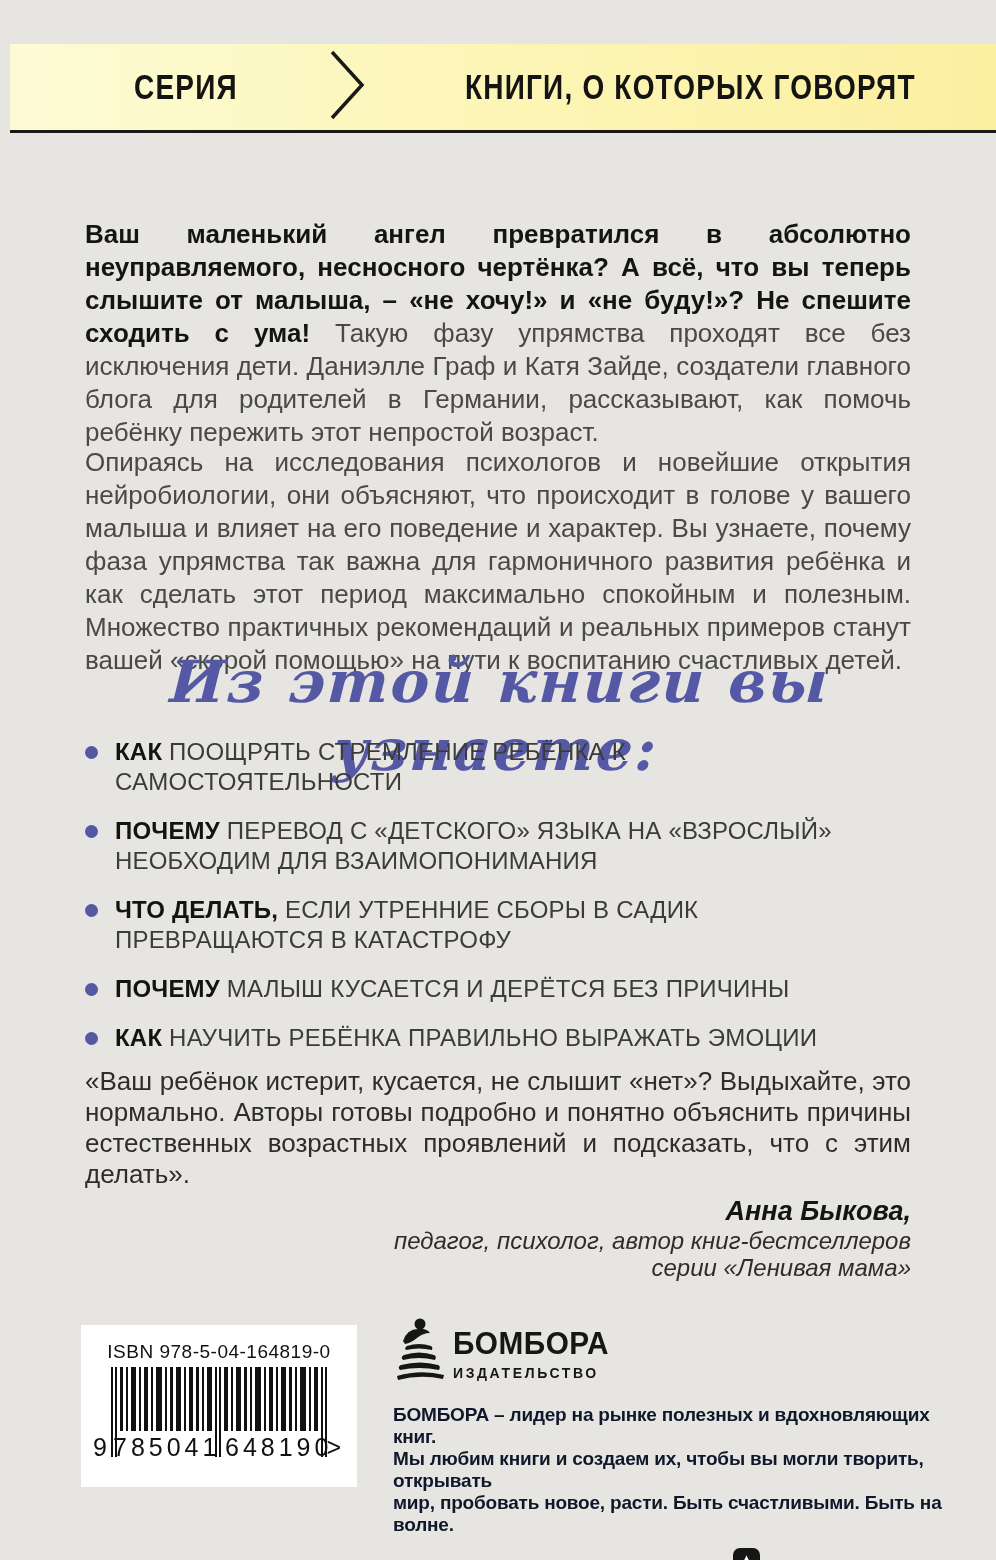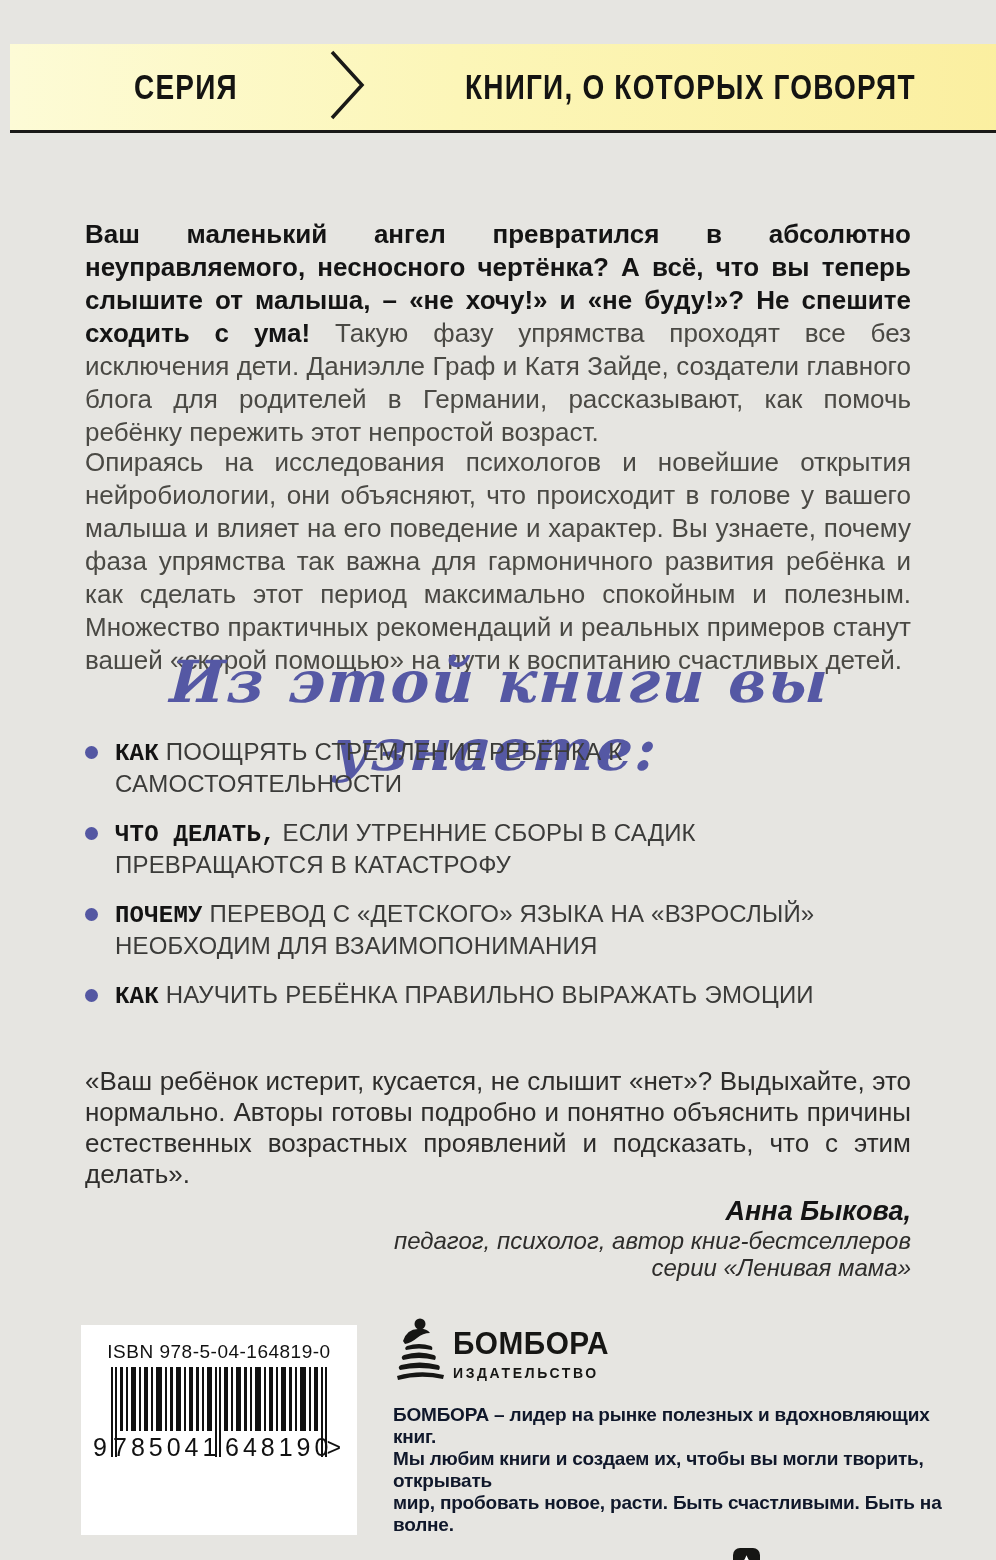--- a/index.html
+++ b/index.html
@@ -29,32 +29,32 @@
   .script-heading{position:absolute;left:0;top:648px;width:100%;text-align:center;
       font-family:"DejaVu Serif",serif;font-style:italic;font-weight:bold;
       font-size:58px;color:#5558a4;letter-spacing:2px;transform:skewX(-3deg);}
 
   
   .bullets{position:absolute;left:85px;top:737px;width:810px;list-style:none;margin:0;padding:0;}
   .bullets li{position:relative;padding-left:30px;margin-bottom:19px;
       font-size:24px;line-height:30px;color:#3b3b39;letter-spacing:.2px;}
   .bullets li .dot{position:absolute;left:0;top:9px;width:13px;height:13px;border-radius:50%;
       background:#5457a2;}
-  .bullets li b{color:#131313;font-family:Liberation Mono, monospace;}
+  .bullets li b{color:#131313;}
 
   
   .quote-block{position:absolute;left:85px;top:1066px;width:826px;}
   .quote-text{font-size:26px;line-height:31px;color:#2e2d2b;
       text-align:justify;margin:0;}
   .quote-author{margin-top:6px;text-align:right;font-style:italic;font-weight:bold;
       font-size:27px;color:#141414;}
   .quote-desc{text-align:right;font-style:italic;font-size:24px;line-height:27px;color:#2e2d2b;}
 
   
-  .isbn-box{position:absolute;left:81px;top:1325px;width:276px;height:210px;background:#ffffff;
+  .isbn-box{position:absolute;left:81px;top:1325px;width:276px;height:162px;background:#ffffff;
       box-sizing:border-box;padding-top:16px;}
   .isbn-label{text-align:center;font-size:19px;color:#111;letter-spacing:.5px;}
   .barcode-wrap{position:relative;width:252px;margin:4px auto 0;height:100px;}
   .barcode-digits{position:absolute;left:0;top:66px;width:100%;display:flex;
       font-size:25px;color:#111;}
   .bd-first{width:18px;text-align:left;}
   .bd-g1,.bd-g2{width:100px;text-align:center;letter-spacing:4px;}
   .bd-g1{margin-left:2px;}.bd-g2{margin-left:12px;}
   .bd-last{width:16px;text-align:right;}
 
@@ -92,22 +92,23 @@
   </div>
 
   <p class="p1"><b>Ваш маленький ангел превратился в абсолютно неуправляемого, несносного чертёнка? А всё, что вы теперь слышите от малыша, – «не хочу!» и «не буду!»? Не спешите сходить с ума!</b><span> Такую фазу упрямства проходят все без исключения дети. Даниэлле Граф и Катя Зайде, создатели главного блога для родителей в Германии, рассказывают, как помочь ребёнку пережить этот непростой возраст.</span></p>
 
   <p class="p2">Опираясь на исследования психологов и новейшие открытия нейро­биологии, они объясняют, что происходит в голове у вашего малыша и влияет на его поведение и характер. Вы узнаете, почему фаза упрямства так важна для гармоничного развития ребёнка и как сделать этот период максимально спокойным и полезным. Множество практичных рекомендаций и реальных примеров станут вашей «скорой помощью» на пути к воспитанию счастливых детей.</p>
 
   <div class="script-heading">Из этой книги вы узнаете:</div>
 
   <ul class="bullets">
     <li><span class="dot"></span><b>КАК</b><span> ПООЩРЯТЬ СТРЕМЛЕНИЕ РЕБЁНКА К САМОСТОЯТЕЛЬНОСТИ</span></li>
+    <li><span class="dot"></span><b>ПОЧЕМУ</b><span> ПЕРЕВОД С «ДЕТСКОГО» ЯЗЫКА НА «ВЗРОСЛЫЙ» НЕОБХОДИМ ДЛЯ ВЗАИМОПОНИМАНИЯ</span></li>
     <li><span class="dot"></span><b>ЧТО ДЕЛАТЬ,</b><span> ЕСЛИ УТРЕННИЕ СБОРЫ В САДИК ПРЕВРАЩАЮТСЯ В КАТАСТРОФУ</span></li>
-    <li><span class="dot"></span><b>ПОЧЕМУ</b><span> ПЕРЕВОД С «ДЕТСКОГО» ЯЗЫКА НА «ВЗРОСЛЫЙ» НЕОБХОДИМ ДЛЯ ВЗАИМОПОНИМАНИЯ</span></li>
+    <li><span class="dot"></span><b>ПОЧЕМУ</b><span> МАЛЫШ КУСАЕТСЯ И ДЕРЁТСЯ БЕЗ ПРИЧИНЫ</span></li>
     <li><span class="dot"></span><b>КАК</b><span> НАУЧИТЬ РЕБЁНКА ПРАВИЛЬНО ВЫРАЖАТЬ ЭМОЦИИ</span></li>
   </ul>
 
   <div class="quote-block">
     <p class="quote-text">«Ваш ребёнок истерит, кусается, не слышит «нет»? Выдыхайте, это нормально. Авторы готовы подробно и понятно объяснить причины естественных возрастных проявлений и подсказать, что с этим делать».</p>
     <div class="quote-author">Анна Быкова,</div>
     <div class="quote-desc">педагог, психолог, автор книг-бестселлеров</div>
     <div class="quote-desc">серии «Ленивая мама»</div>
   </div>
 

